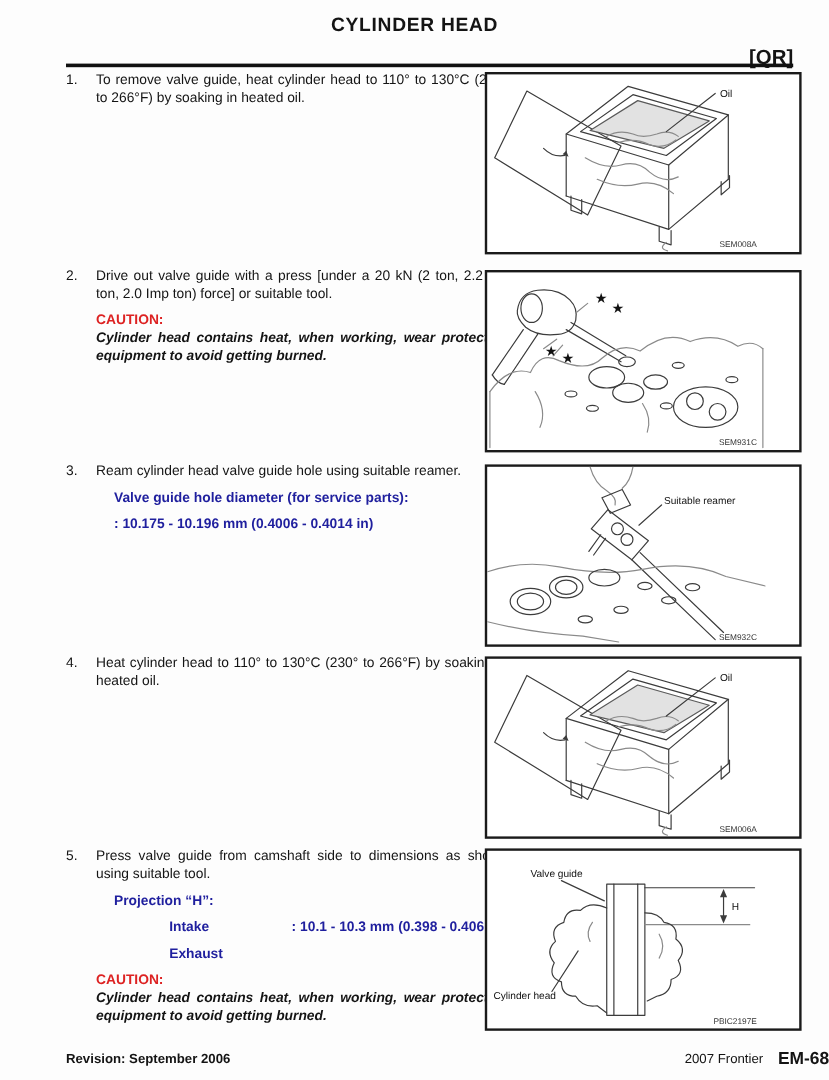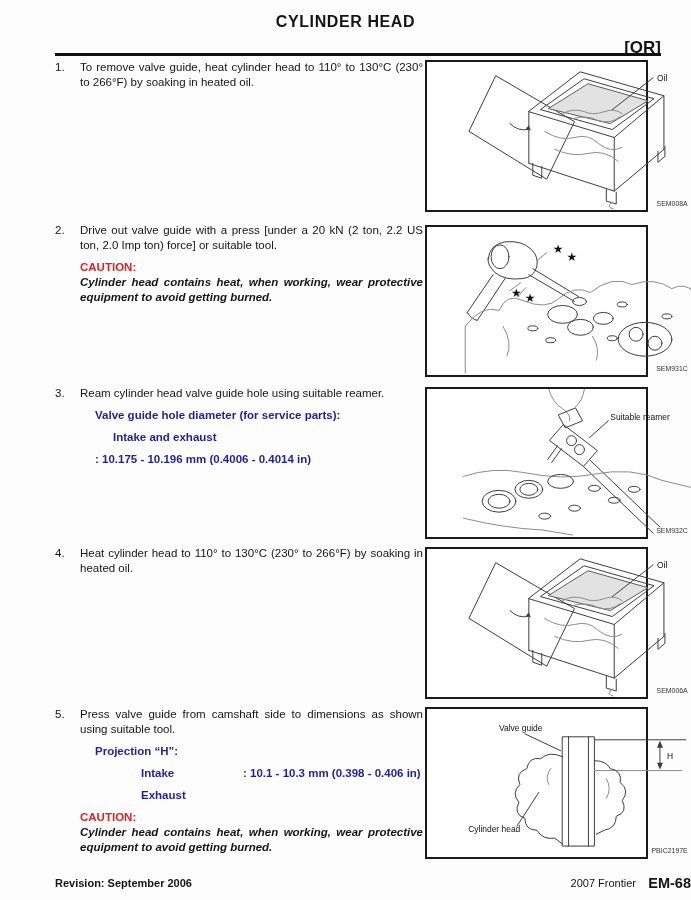--- a/index.html
+++ b/index.html
@@ -31,22 +31,22 @@
   .step-num { width: 25px; flex: none; }
   .step-text { flex: 1; text-align: justify; }
   .spec-title  { color: #1f1f9e; font-weight: bold; margin: 7px 0 0 40px; }
   .spec-sub    { color: #1f1f9e; font-weight: bold; margin: 7px 0 0 58px; }
   .spec-value  { color: #1f1f9e; font-weight: bold; margin: 7px 0 0 40px; }
   .spec-row    { display: flex; color: #1f1f9e; font-weight: bold; margin: 7px 0 0 58px; padding-left: 28px; }
   .spec-row .lbl { width: 102px; flex: none; }
   .caution-label { color: #dd2222; font-weight: bold; margin: 7px 0 0 25px; }
   .caution-text  { font-weight: bold; margin: 0 0 0 25px; text-align: justify; font-style: italic; }
   .fig {
-    position: absolute; left: 425px; width: 223px; height: 152px;
-    border: 2px solid #1a1a1a; background: #fff; padding-left: 36px;
+    position: absolute; left: 404px; width: 264px; height: 152px;
+    border: 2px solid #1a1a1a; background: #fff;
   }
   .figsvg { width: 232px; height: 148px; display: block; }
   .figsvg .lines { fill: none; stroke: #3c3c3c; stroke-width: 1; stroke-linecap: round; stroke-linejoin: round; }
   .figsvg .faint { stroke: #8a8a8a; }
   .figsvg .oilfill { fill: #e2e2e2; stroke: #5a5a5a; }
   .figsvg .solid { fill: #3c3c3c; stroke: none; }
   .figlabel { font-family: "Liberation Sans", sans-serif; font-size: 8.5px; fill: #111; }
   .figcode  { font-family: "Liberation Sans", sans-serif; font-size: 7px; fill: #333; }
   .figstar  { font-size: 12px; fill: #111; }
   .footer-left  { position: absolute; left: 55px; bottom: 11px; font-size: 11px; font-weight: bold; }
@@ -75,21 +75,20 @@
   <div class="caution-label">CAUTION:</div>
   <div class="caution-text">Cylinder head contains heat, when working, wear protective equipment to avoid getting burned.</div>
 </div>
 
 <div class="step" style="top:386px">
   <div class="step-head">
     <span class="step-num">3.</span>
     <span class="step-text">Ream cylinder head valve guide hole using suitable reamer.</span>
   </div>
   <div class="spec-title">Valve guide hole diameter (for service parts):</div>
-  <div class="spec-sub">Intake and exhaust</div>
   <div class="spec-value">: 10.175 - 10.196 mm (0.4006 - 0.4014 in)</div>
 </div>
 
 <div class="step" style="top:546px">
   <div class="step-head">
     <span class="step-num">4.</span>
     <span class="step-text">Heat cylinder head to 110° to 130°C (230° to 266°F) by soaking in heated oil.</span>
   </div>
 </div>
 

